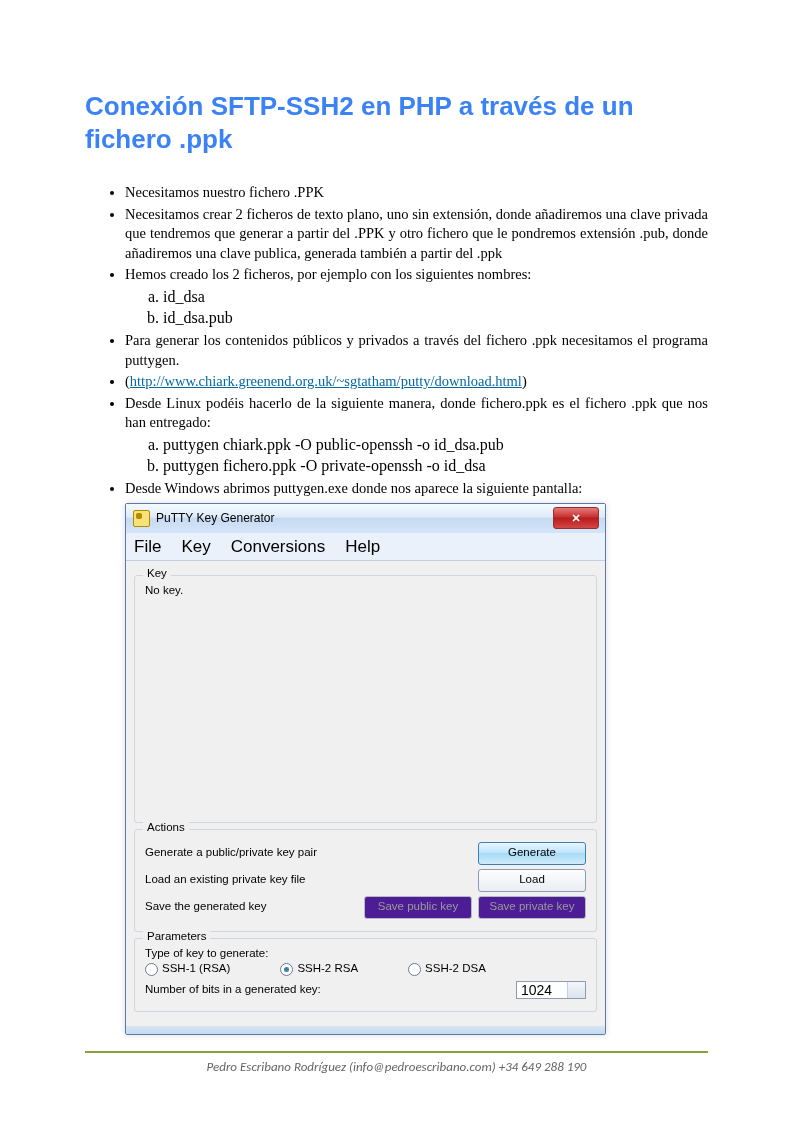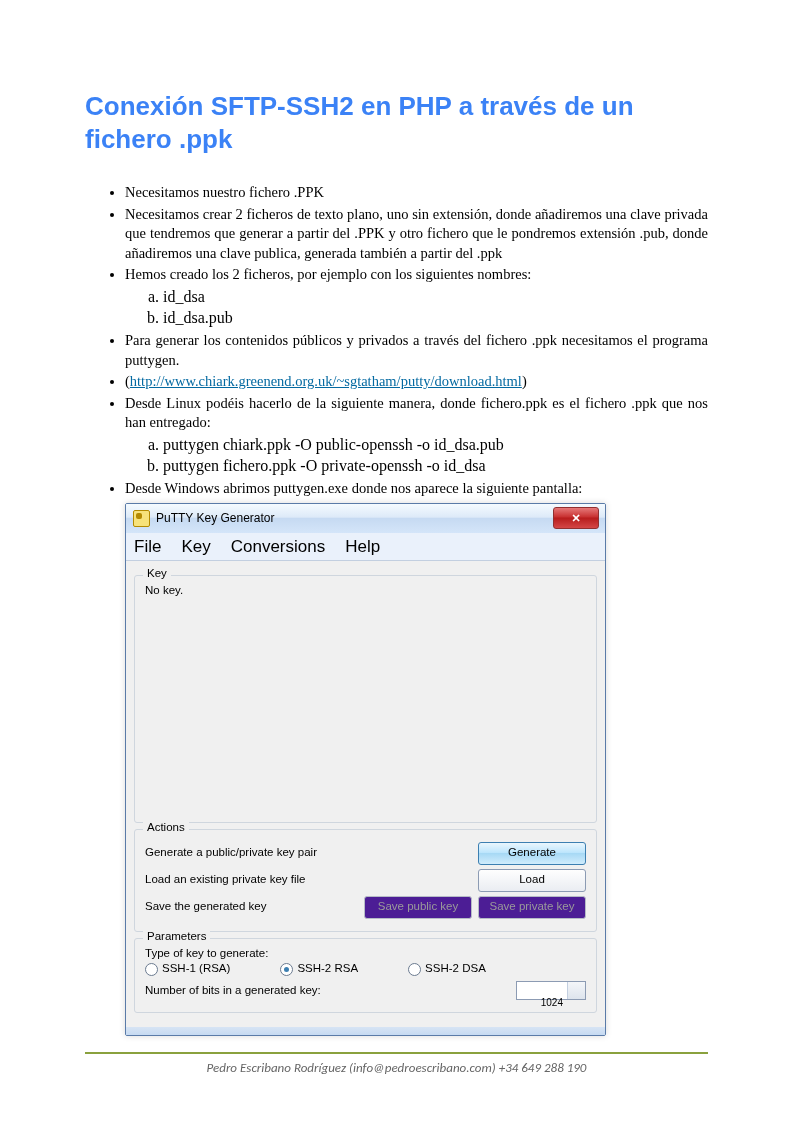--- a/index.html
+++ b/index.html
@@ -211,23 +211,22 @@
   .radio .dot.sel::after {
     content:"";
     width: 5px;height:5px;border-radius:50%;
     background:#3c7fb1;
   }
   .numbox {
     width: 70px;
     height: 18px;
     border: 1px solid #8c9bb3;
     background: #fff;
-    font-size: 10px;
-    text-align: right;
-    padding: 16px 22px 1px 4px;
+    font-size: 14px;
+    padding: 1px 22px 1px 4px;
     box-sizing: border-box;
     position:relative;
   }
   .numbox::after {
     content:"";
     position:absolute;
     right:0;top:0;height:100%;width:17px;
     border-left:1px solid #c3cfe0;
     background:linear-gradient(#f4f6f9,#dde4ed);
   }

